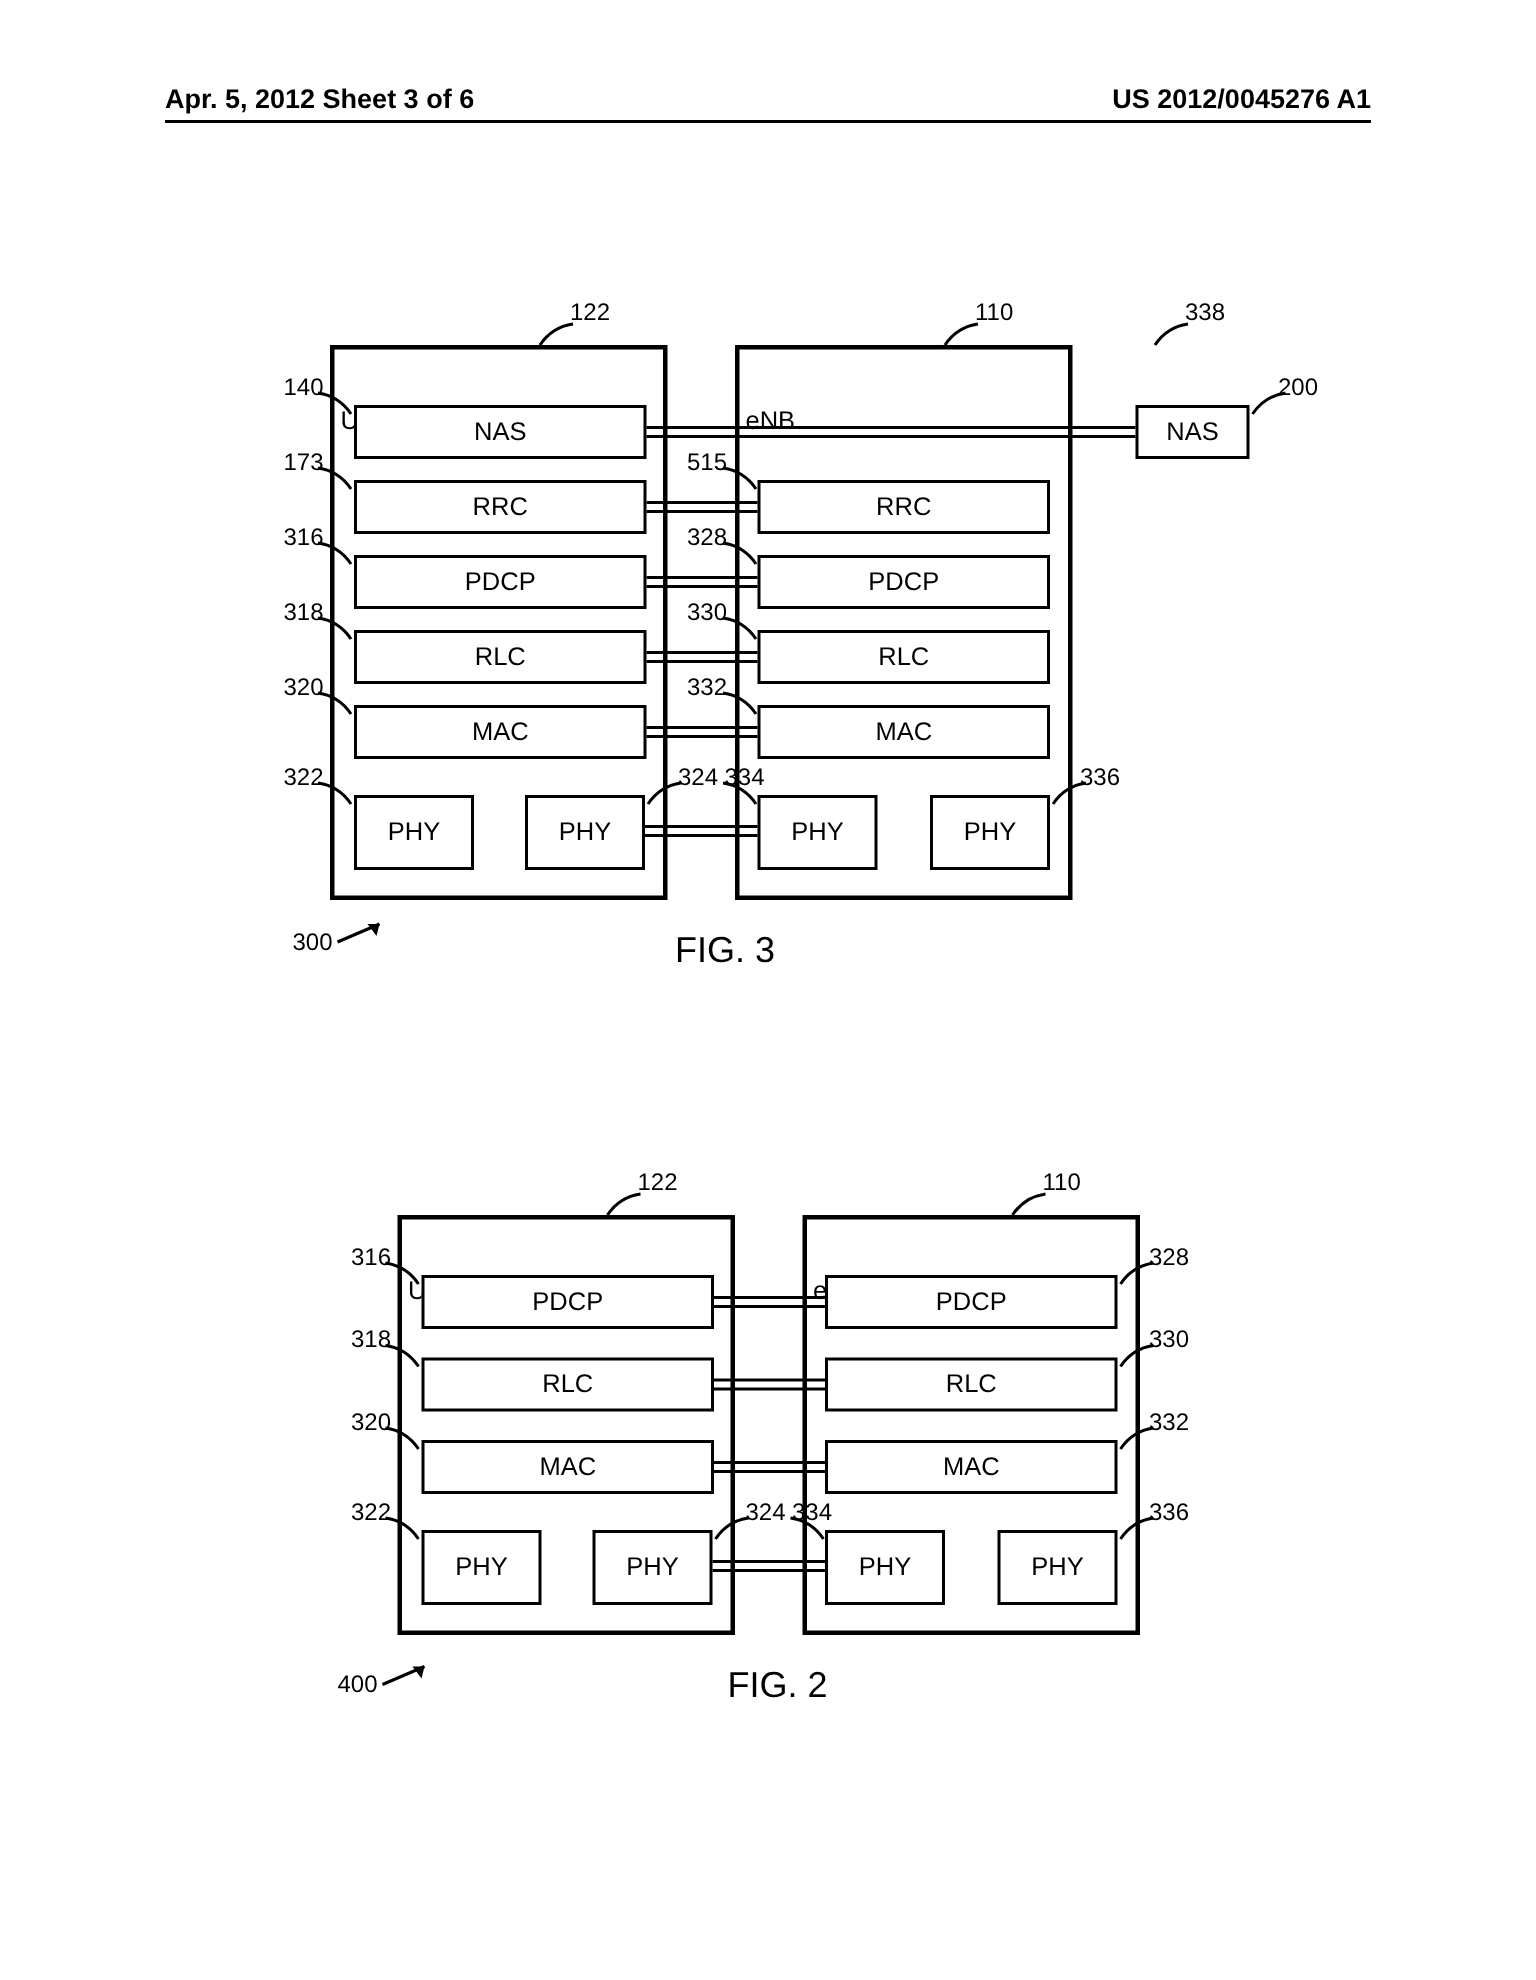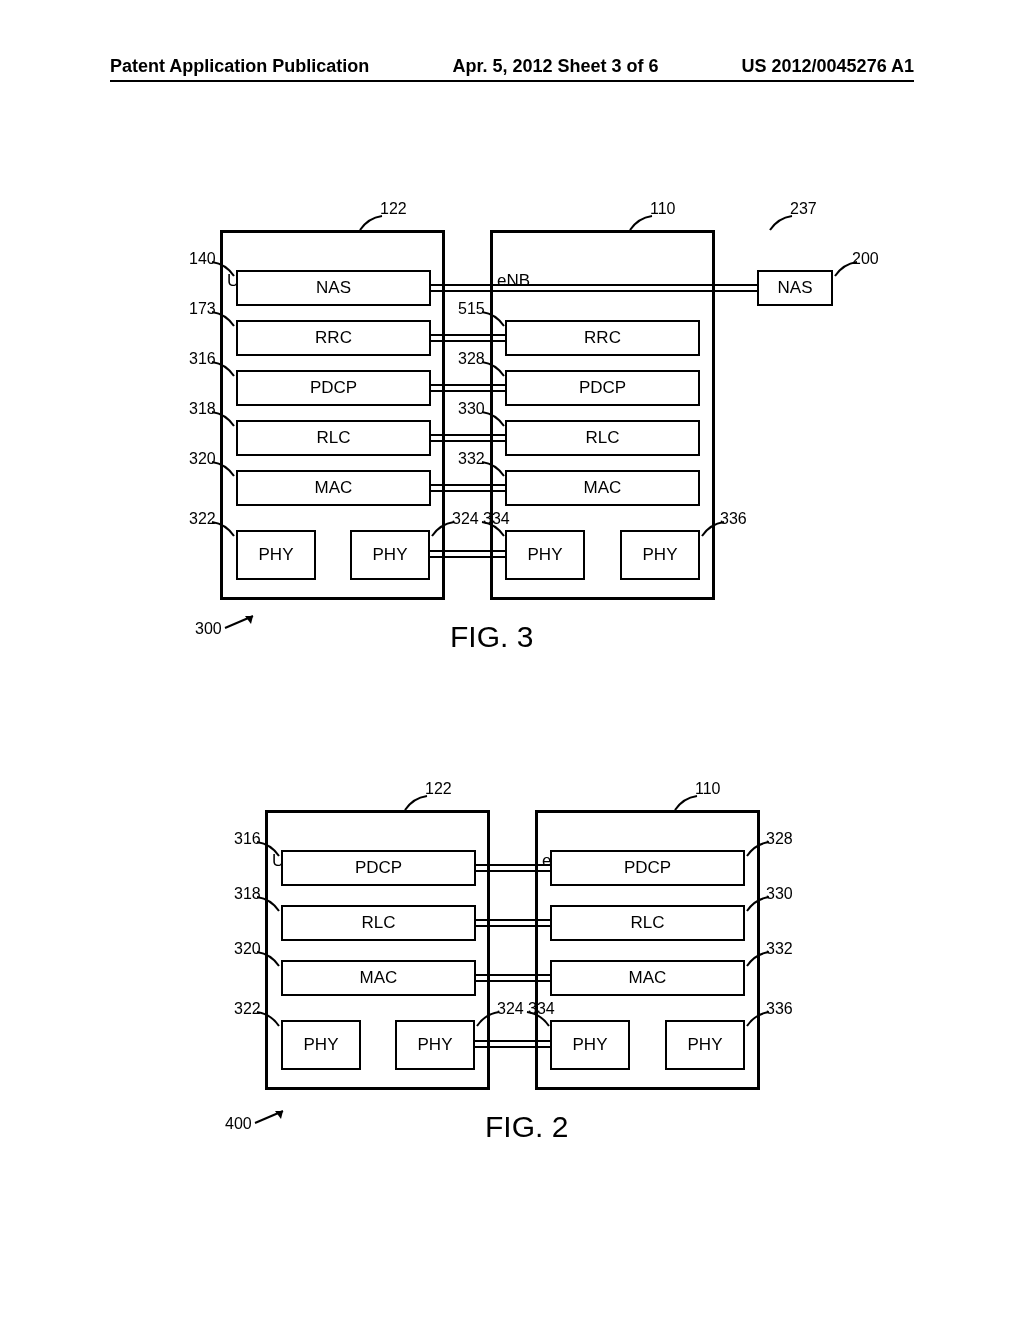--- a/index.html
+++ b/index.html
@@ -70,32 +70,31 @@
   .ref-tick svg { width: 100%; height: 100%; overflow: visible; }
 
   .connector {
     position: absolute;
     background: #000;
   }
   .h2 { height: 2px; } 
 
   .fig-caption {
     position: absolute;
-    font-size: 30px;
+    font-size: 24px;
   }
   .arrow {
     position: absolute;
   }
   .arrow svg { overflow: visible; }
 </style>
 </head>
 <body>
 
 <div class="header">
-  <span>Patent Application Publication</span>
   <span>Apr. 5, 2012  Sheet 3 of 6</span>
   <span>US 2012/0045276 A1</span>
 </div>
 <div class="header-rule"></div>
 
 <div class="diagram-area fig3">
 
   <div class="entity" style="left:220px; top:30px; width:225px; height:370px;">
     <div class="entity-label">UE</div>
   </div>
@@ -106,21 +105,21 @@
       </svg></div>
 
   <div class="entity" style="left:490px; top:30px; width:225px; height:370px;">
     <div class="entity-label">eNB</div>
   </div>
   <span class="ref-label" style="left:650px; top:0px;">110</span>
   <div class="ref-tick" style="left:630px; top:16px;"><svg>
         <path d="M0 14 Q8 2 22 0" stroke="#000" stroke-width="2" fill="none"></path>
       </svg></div>
 
-  <span class="ref-label" style="left:790px; top:0px;">237</span>
+  <span class="ref-label" style="left:790px; top:0px;">338</span>
   <div class="ref-tick" style="left:770px; top:16px;"><svg>
         <path d="M0 14 Q8 2 22 0" stroke="#000" stroke-width="2" fill="none"></path>
       </svg></div>
 
   <div class="layer" style="left:236px; top:70px; width:195px; height:36px;">NAS</div>
   <span class="ref-label" style="left:189px; top:50px;">140</span>
   <div class="ref-tick" style="left:210px; top:62px;"><svg>
         <path d="M24 14 Q16 2 2 0" stroke="#000" stroke-width="2" fill="none"></path>
       </svg></div>
 

